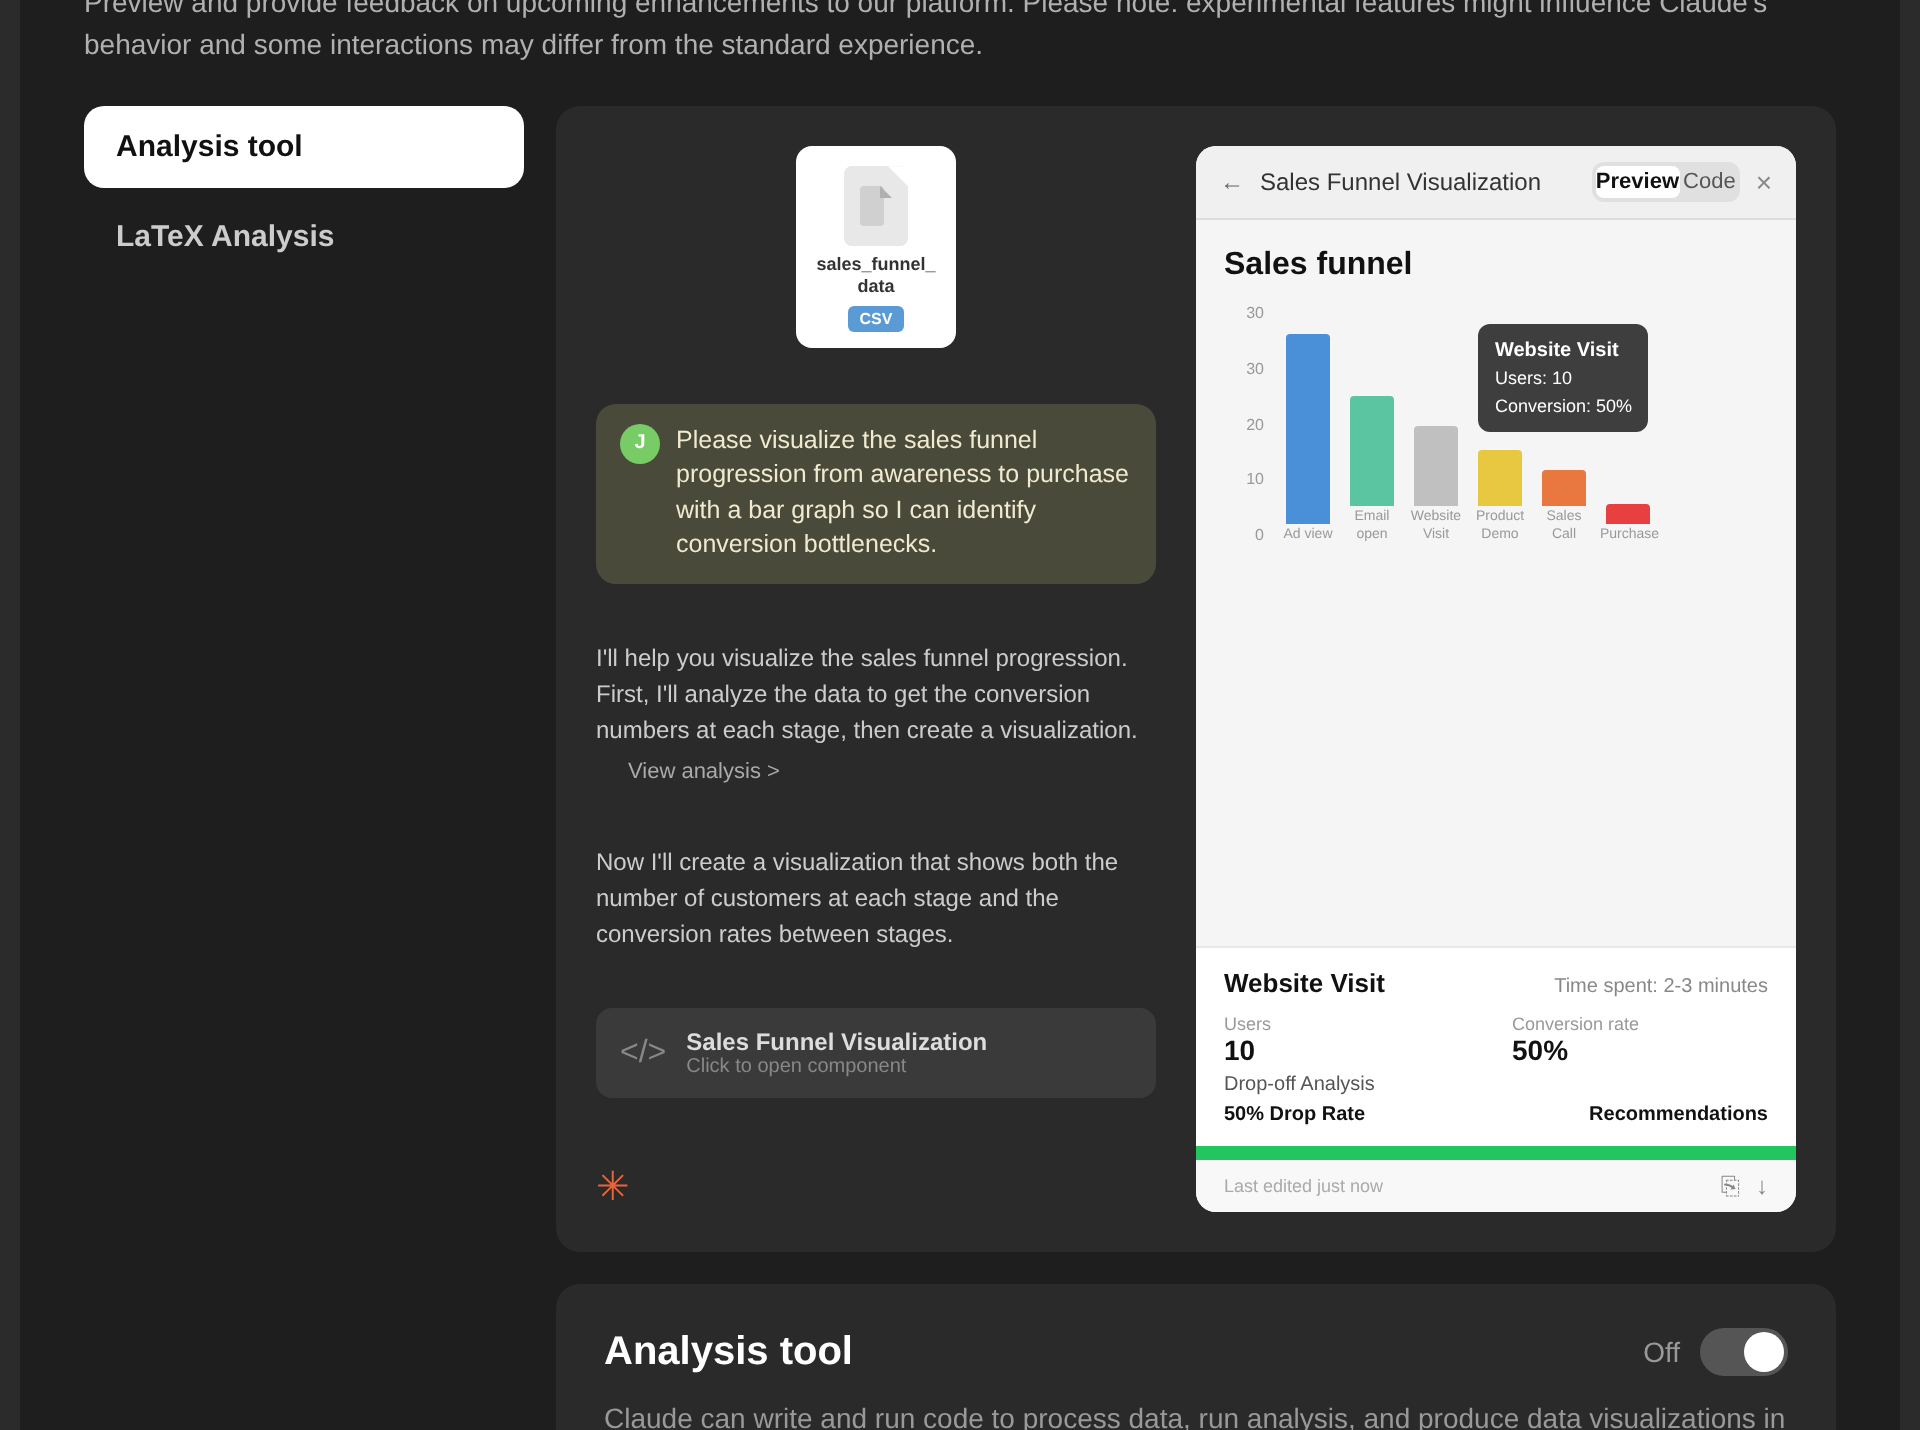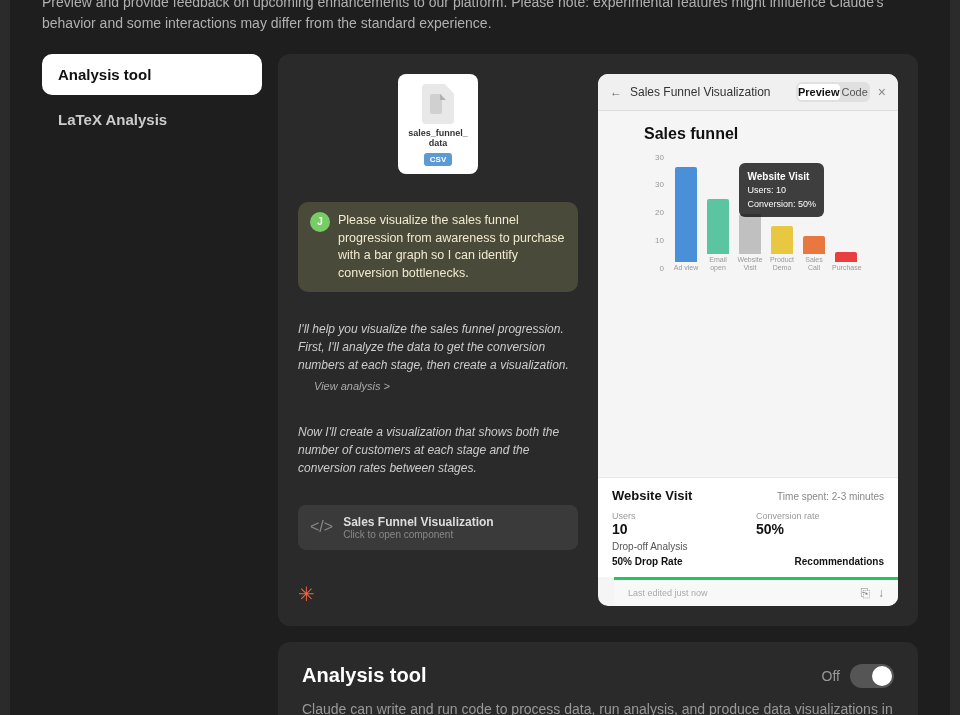--- a/index.html
+++ b/index.html
@@ -166,21 +166,20 @@
       align-items: center;
       justify-content: center;
       font-size: 10px;
       font-weight: 700;
       color: #fff;
     }
     .assistant-msg {
       font-size: 12px;
       color: #ccc;
       line-height: 1.5;
-      font-style: italic;
     }
     .view-analysis {
       color: #aaa;
       font-size: 11px;
       margin-top: 4px;
       cursor: pointer;
       margin-left: 16px;
     }
     .component-card {
       background: #3a3a3a;
@@ -258,21 +257,20 @@
       font-weight: 600;
     }
     .viz-close {
       color: #888;
       cursor: pointer;
       font-size: 14px;
     }
     .viz-content {
       padding: 14px;
       flex: 1;
-      margin-left: 32px;
     }
     .viz-chart-title {
       font-size: 16px;
       font-weight: 700;
       color: #111;
       margin-bottom: 10px;
     }
     
     .bar-chart {
       height: 120px;
@@ -371,22 +369,21 @@
       font-size: 10px;
       font-weight: 600;
       color: #111;
     }
     .viz-footer {
       display: flex;
       align-items: center;
       justify-content: space-between;
       padding: 6px 14px;
       background: #f8f8f8;
-      border-top: 3px solid #22c55e;
-      margin-left: 16px;
+      border-top: 7px solid #22c55e;
     }
     .viz-footer-text {
       font-size: 9px;
       color: #aaa;
     }
     .viz-footer-actions {
       display: flex;
       gap: 8px;
     }
     .viz-footer-btn {

